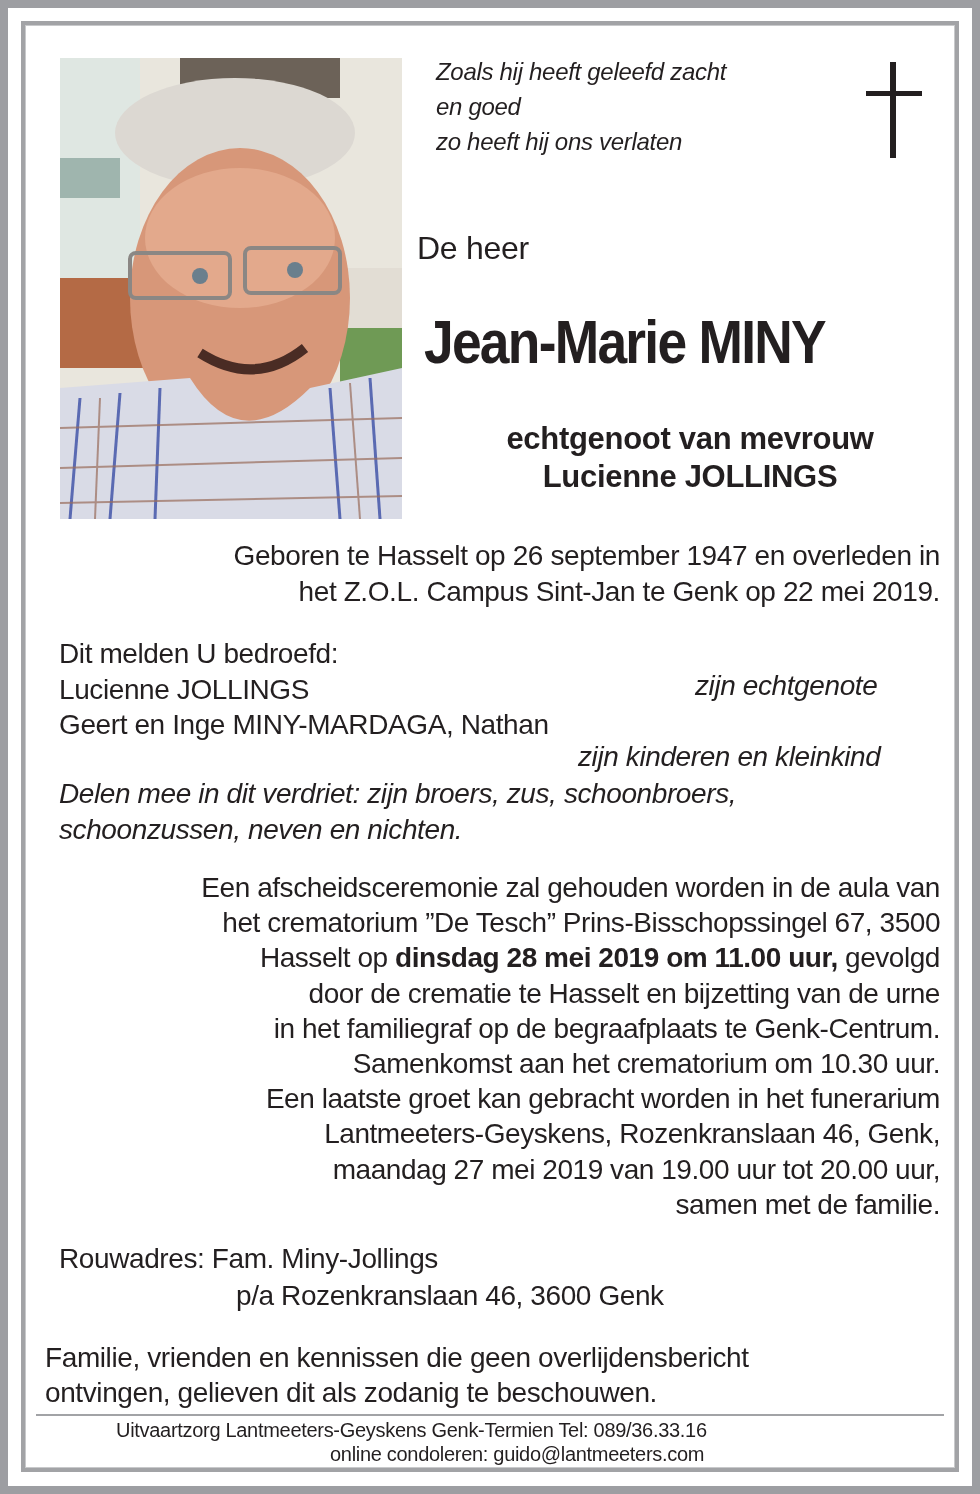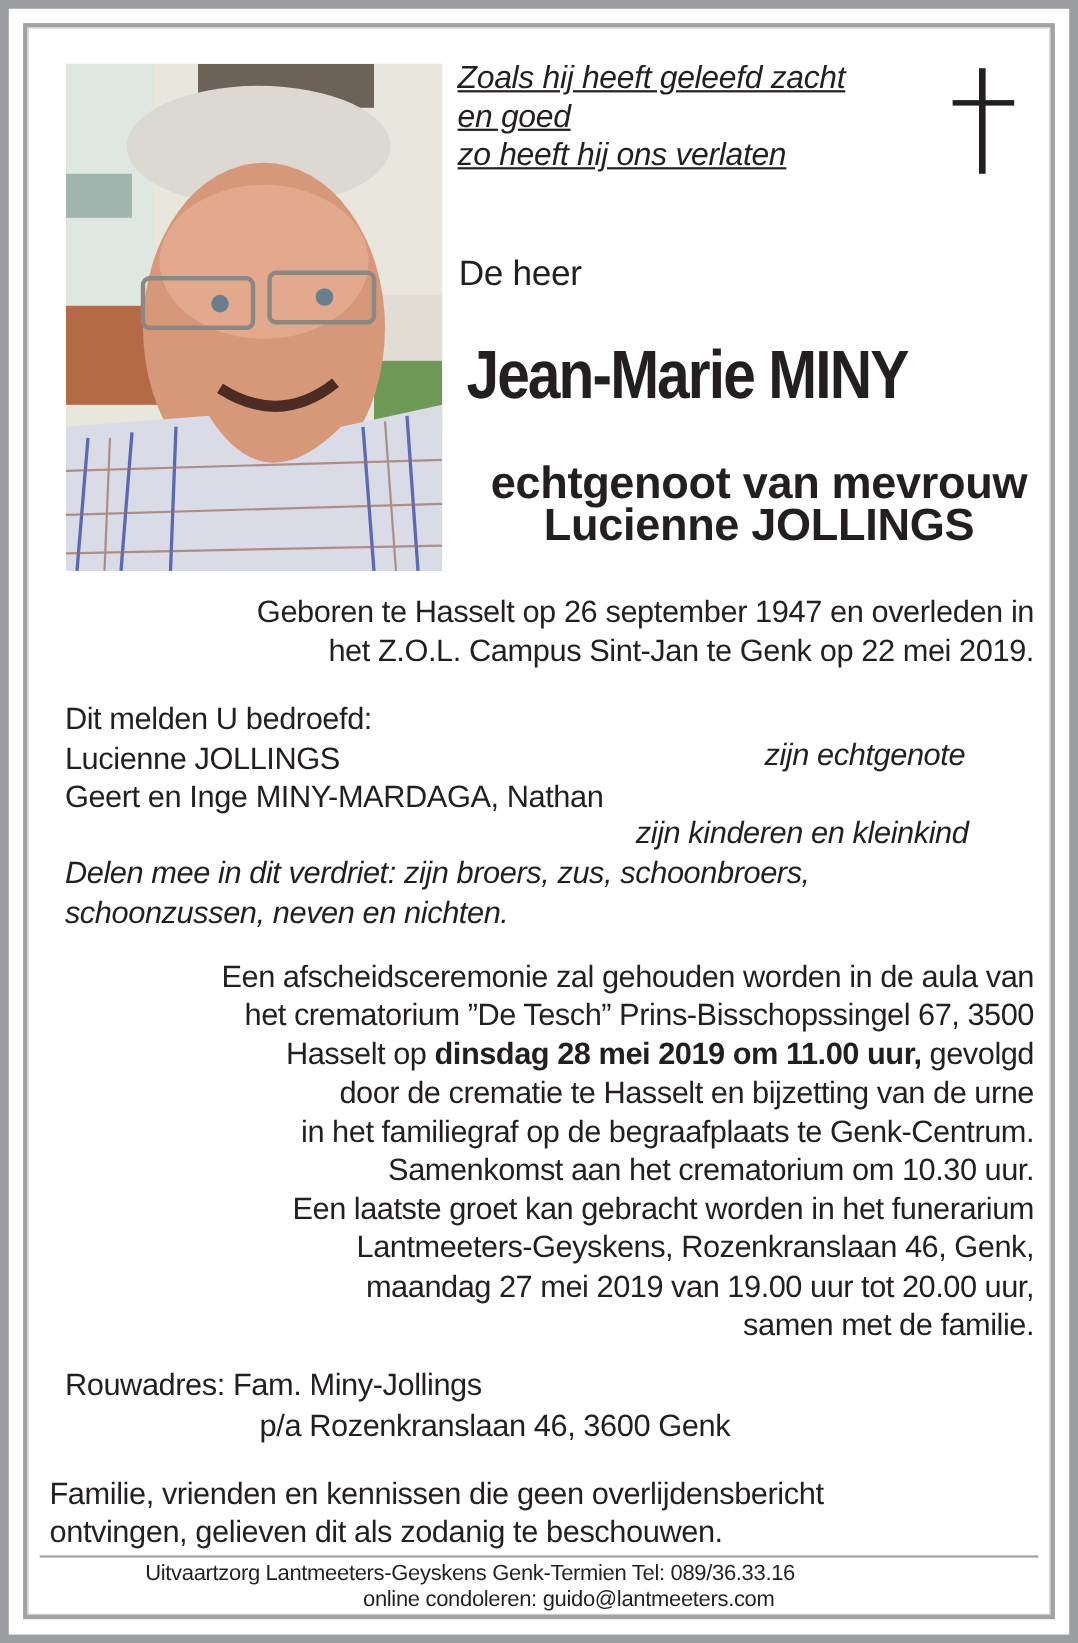--- a/index.html
+++ b/index.html
@@ -2,39 +2,39 @@
 <html><head>
 <meta charset="utf-8">
 <style>
   html, body { margin:0; padding:0; }
   body { width:980px; height:1494px; background:#9d9ea2; position:relative; overflow:hidden; font-family:"Liberation Sans", sans-serif; color:#231f20; }
   .paper { position:absolute; left:8px; top:8px; width:964px; height:1478px; background:#ffffff; }
   .frame { position:absolute; left:21px; top:21px; width:930px; height:1443px; border:4px solid #a2a3a6; box-shadow: inset 0 0 0 1px #c8c9cb; background:#fff; }
   .abs { position:absolute; margin:0; white-space:nowrap; }
   .photo { position:absolute; left:60px; top:58px; width:342px; height:461px; overflow:hidden; background:#d8d4cc; }
   .photo svg { display:block; }
-  .verse { left:416px; top:54px; font-style:italic; font-size:29px; line-height:35px; letter-spacing:-0.3px;text-decoration:underline; }
+  .verse { left:436px; top:54px; font-style:italic; font-size:24px; line-height:35px; letter-spacing:-0.3px; }
   .cross { position:absolute; left:866px; top:62px; width:56px; height:96px; }
   .cross .v { position:absolute; left:24px; top:0; width:6px; height:96px; background:#231f20; }
   .cross .h { position:absolute; left:0; top:29px; width:56px; height:5px; background:#231f20; }
   .deheer { left:417px; top:230px; font-size:32px; letter-spacing:-0.3px; }
   .name { left:424px; top:306px; font-size:62px; font-weight:bold; letter-spacing:-2px; transform:scaleX(0.86); transform-origin:left top; }
-  .spouse { left:420px; top:420px; width:540px; text-align:center; font-size:41px; line-height:38px; font-weight:bold; letter-spacing:-0.3px; }
+  .spouse { left:420px; top:420px; width:540px; text-align:center; font-size:31px; line-height:38px; font-weight:bold; letter-spacing:-0.3px; }
   .born { left:40px; top:538px; width:900px; text-align:right; font-size:28px; line-height:36px; letter-spacing:-0.4px; }
   .mourn { left:59px; top:636px; font-size:28px; line-height:35.5px; letter-spacing:-0.4px; }
   .rel1 { left:695px; top:670px; font-size:28px; font-style:italic; letter-spacing:-0.4px; }
   .rel2 { left:578px; top:741px; font-size:28px; font-style:italic; letter-spacing:-0.4px; }
   .share { left:59px; top:776px; font-size:28px; font-style:italic; line-height:36px; letter-spacing:-0.4px; }
   .cer { left:40px; top:870px; width:900px; text-align:right; font-size:28px; line-height:35.2px; letter-spacing:-0.45px; }
   .cer b { font-weight:bold; }
   .addr1 { left:59px; top:1243px; font-size:28px; letter-spacing:-0.4px; }
   .addr2 { left:236px; top:1280px; font-size:28px; letter-spacing:-0.4px; }
   .notice { left:45px; top:1340px; font-size:28px; line-height:35px; letter-spacing:-0.4px; }
   .rule { position:absolute; left:36px; top:1414px; width:908px; height:2px; background:#a2a3a6; }
-  .foot1 { left:116px; top:1419px; font-size:20px; letter-spacing:-0.3px;margin-left:16px; }
+  .foot1 { left:116px; top:1419px; font-size:20px; letter-spacing:-0.3px; }
   .foot2 { left:330px; top:1443px; font-size:20px; letter-spacing:-0.3px; }
 </style>
 </head>
 <body>
 
 <div class="paper"></div>
 <div class="frame"></div>
 
 <div class="photo" title="portrait of smiling elderly man with glasses and checked shirt">
   <svg width="342" height="461" viewBox="0 0 342 461">

